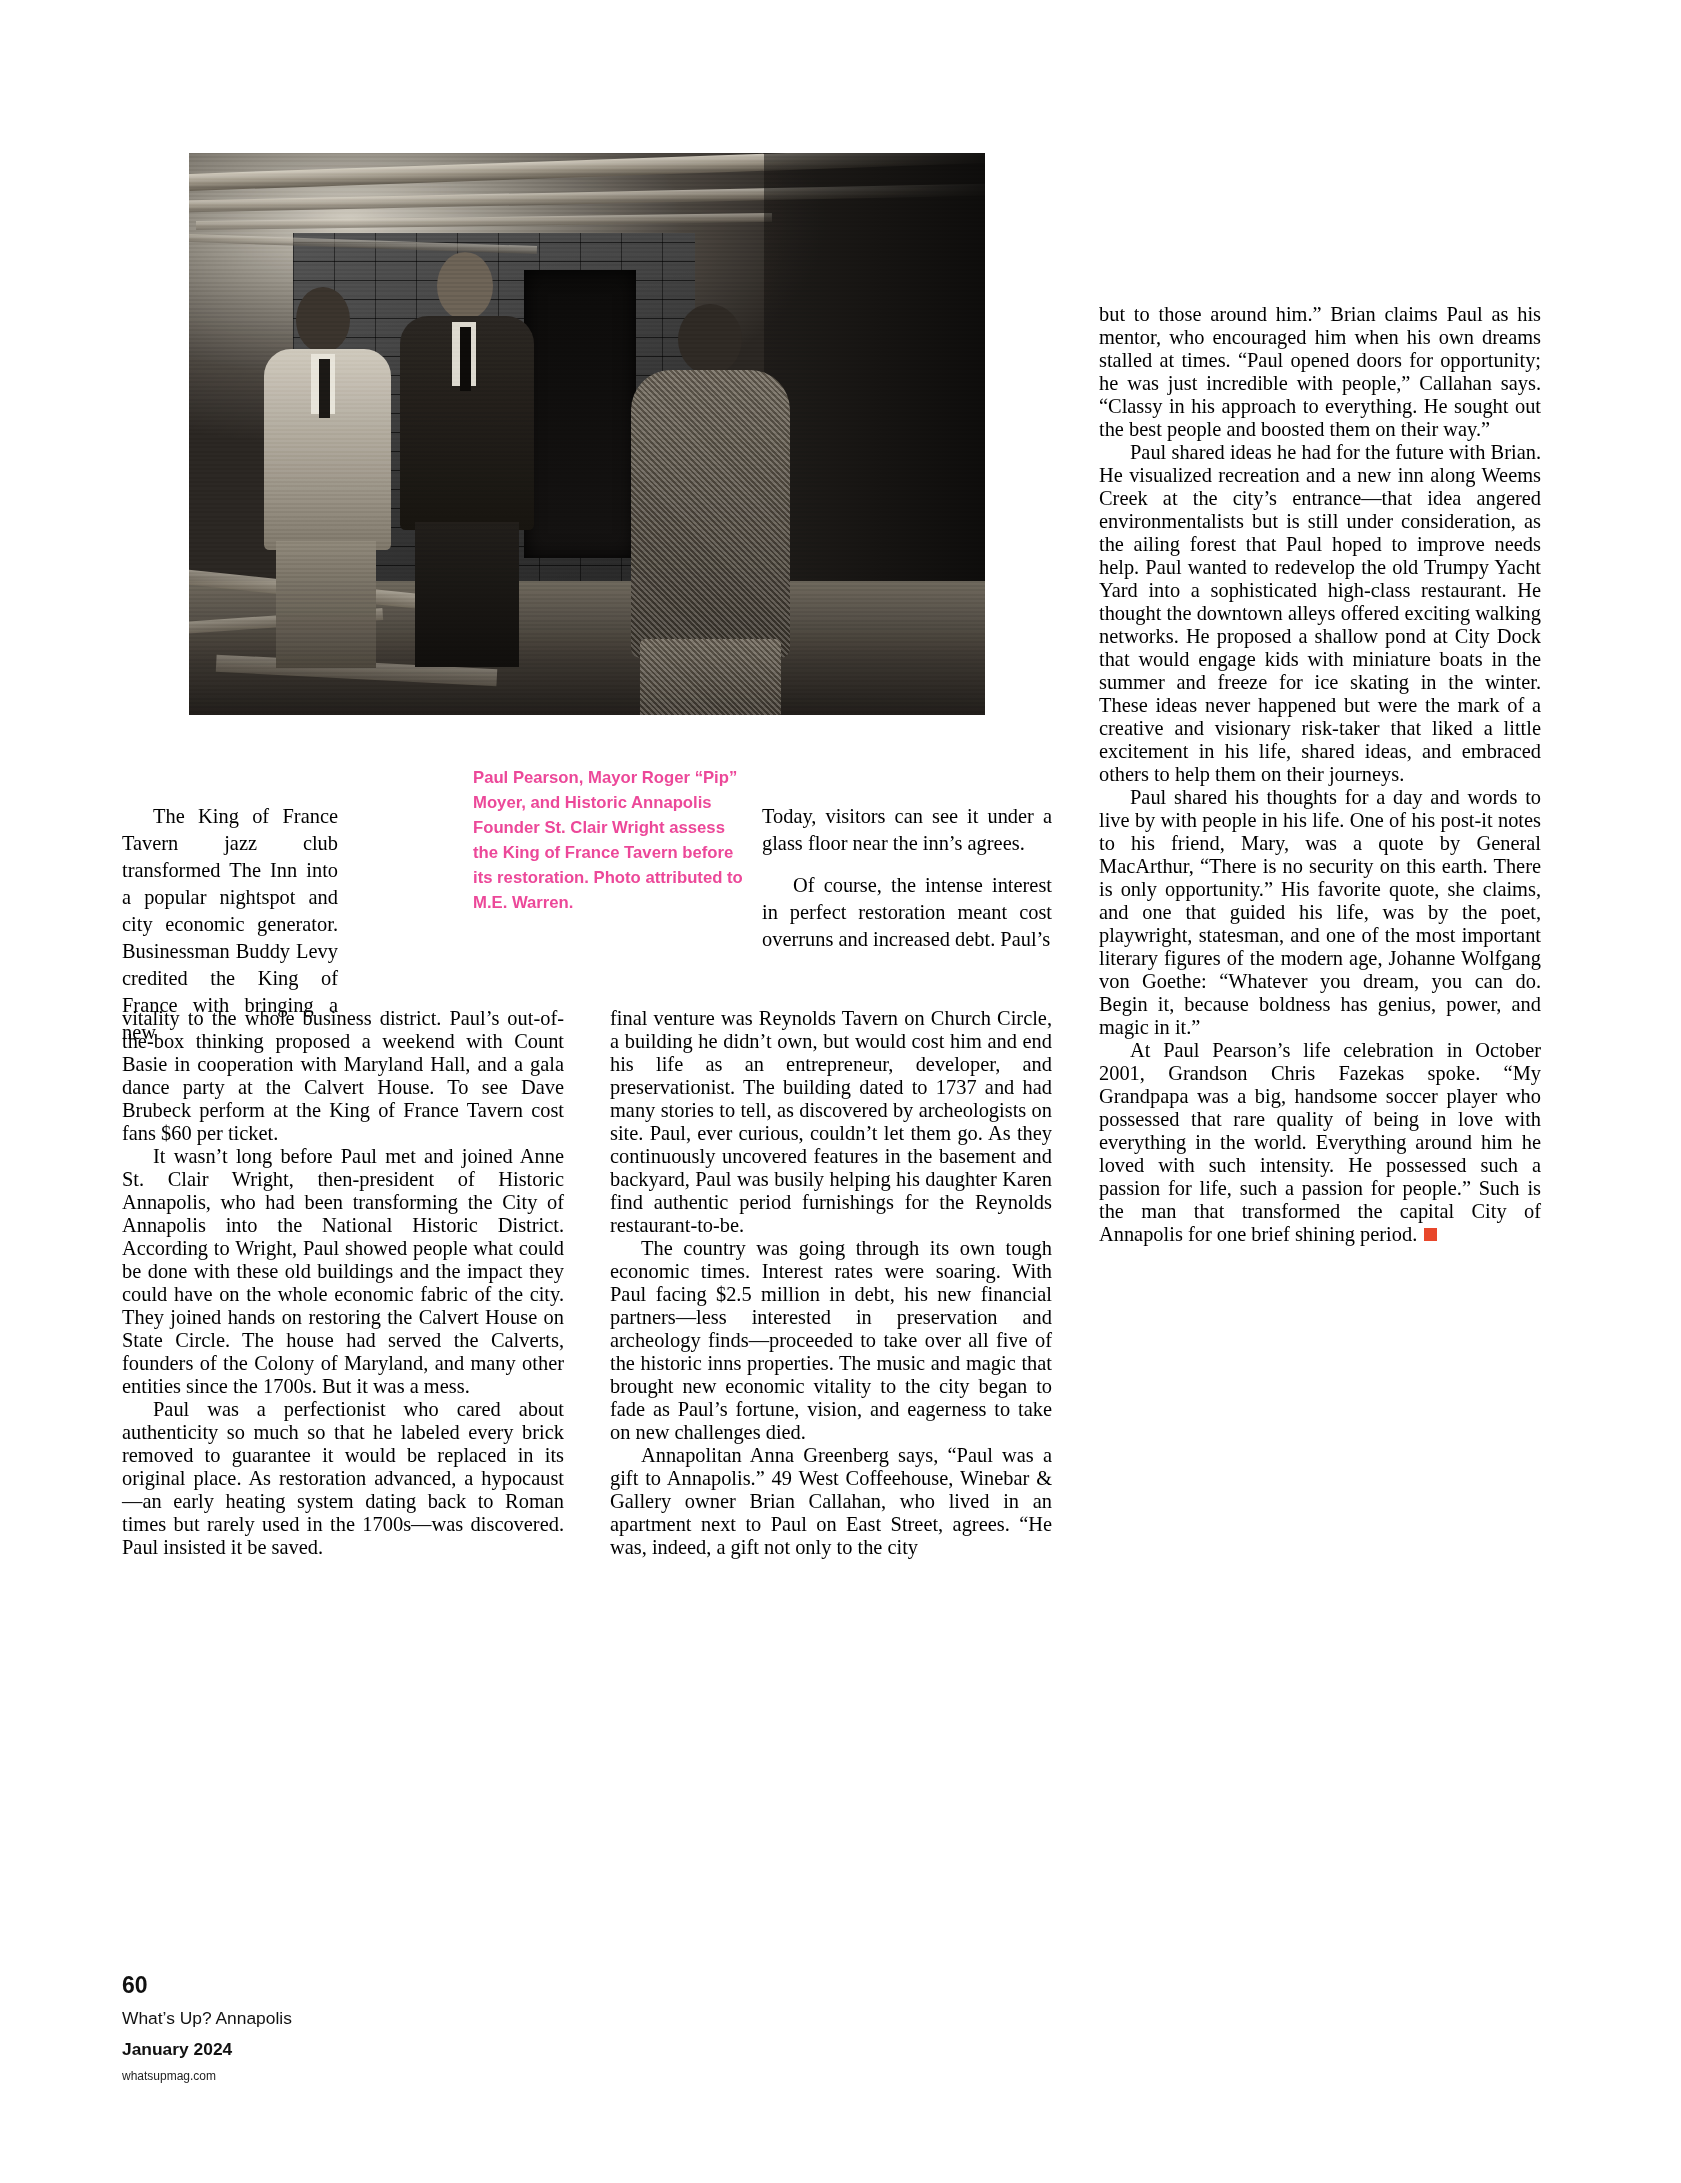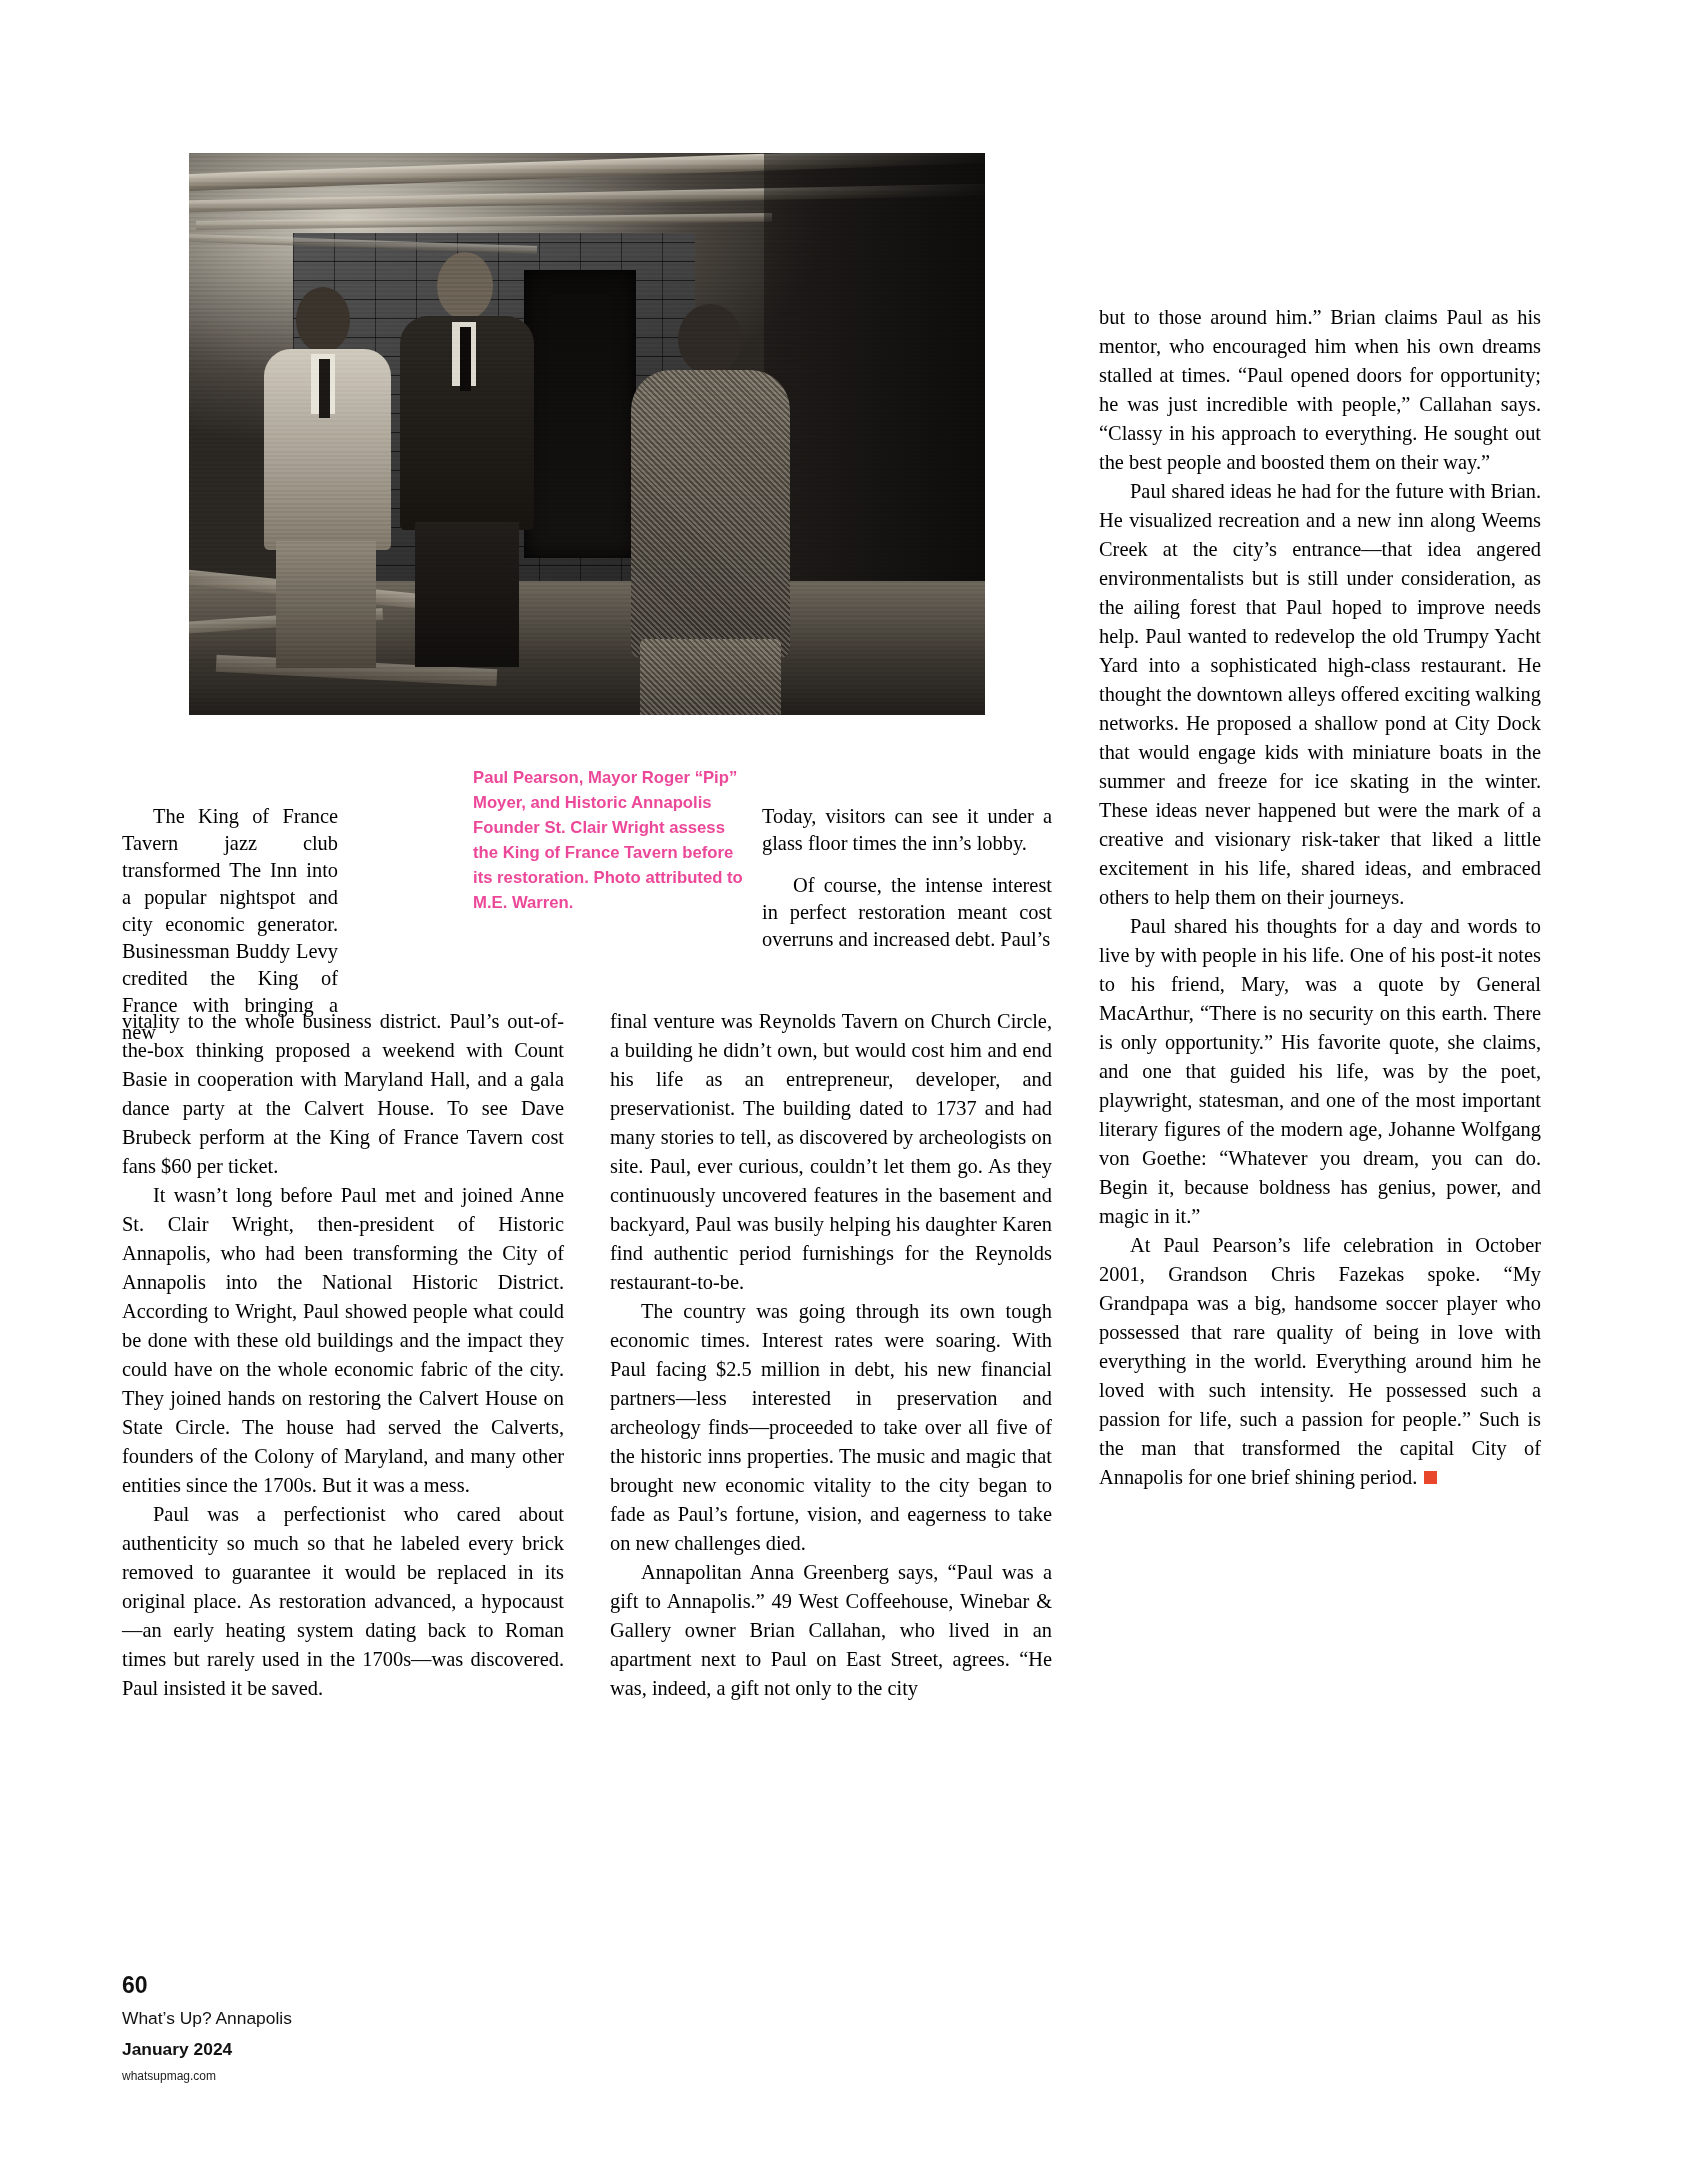--- a/index.html
+++ b/index.html
@@ -109,21 +109,21 @@
       repeating-linear-gradient(0deg, rgba(255,255,255,.035) 0 0.7px, rgba(0,0,0,.035) 0.7px 1.3px);
     mix-blend-mode: overlay;
     pointer-events: none;
   }
 
   
   .col {
     position: absolute;
     width: 442px;
     font-size: 20.4px;
-    line-height: 29px;
+    line-height: 23px;
     text-align: justify;
     text-justify: inter-word;
     hyphens: auto;
     font-family: Liberation Serif, serif;
   }
   .col p { margin: 0; text-indent: 31px; }
   .col p.noindent { text-indent: 0; }
 
   #col1 { left: 122px; top: 803px; }
   #col2 { left: 610px; top: 803px; }
@@ -244,21 +244,21 @@
     </div>
   </div>
 
   <div class="col1-top">
     <p>The King of France Tavern jazz club transformed The Inn into a popular nightspot and city economic generator. Businessman Buddy Levy credited the King of France with bringing a new</p>
   </div>
 
   <div class="caption">Paul Pearson, Mayor Roger “Pip” Moyer, and Historic Annapolis Founder St. Clair Wright assess the King of France Tavern before its restoration. Photo attributed to M.E. Warren.</div>
 
   <div class="col2-top">
-    <p>Today, visitors can see it under a glass floor times the inn’s lobby.</p>
+    <p>Today, visitors can see it under a glass floor near the inn’s agrees.</p>
     <p>Of course, the intense interest in perfect restoration meant cost overruns and increased debt. Paul’s</p>
   </div>
 
   <div class="col" id="col1" style="top:1007px;">
     <p class="noindent">vitality to the whole business district. Paul’s out-of-the-box thinking proposed a weekend with Count Basie in cooperation with Maryland Hall, and a gala dance party at the Calvert House. To see Dave Brubeck perform at the King of France Tavern cost fans $60 per ticket.</p>
     <p>It wasn’t long before Paul met and joined Anne St. Clair Wright, then-president of Historic Annapolis, who had been transforming the City of Annapolis into the National Historic District. According to Wright, Paul showed people what could be done with these old buildings and the impact they could have on the whole economic fabric of the city. They joined hands on restoring the Calvert House on State Circle. The house had served the Calverts, founders of the Colony of Maryland, and many other entities since the 1700s. But it was a mess.</p>
     <p>Paul was a perfectionist who cared about authenticity so much so that he labeled every brick removed to guarantee it would be replaced in its original place. As restoration advanced, a hypocaust—an early heating system dating back to Roman times but rarely used in the 1700s—was discovered. Paul insisted it be saved.</p>
   </div>
 
   <div class="col" id="col2" style="top:1007px;">

